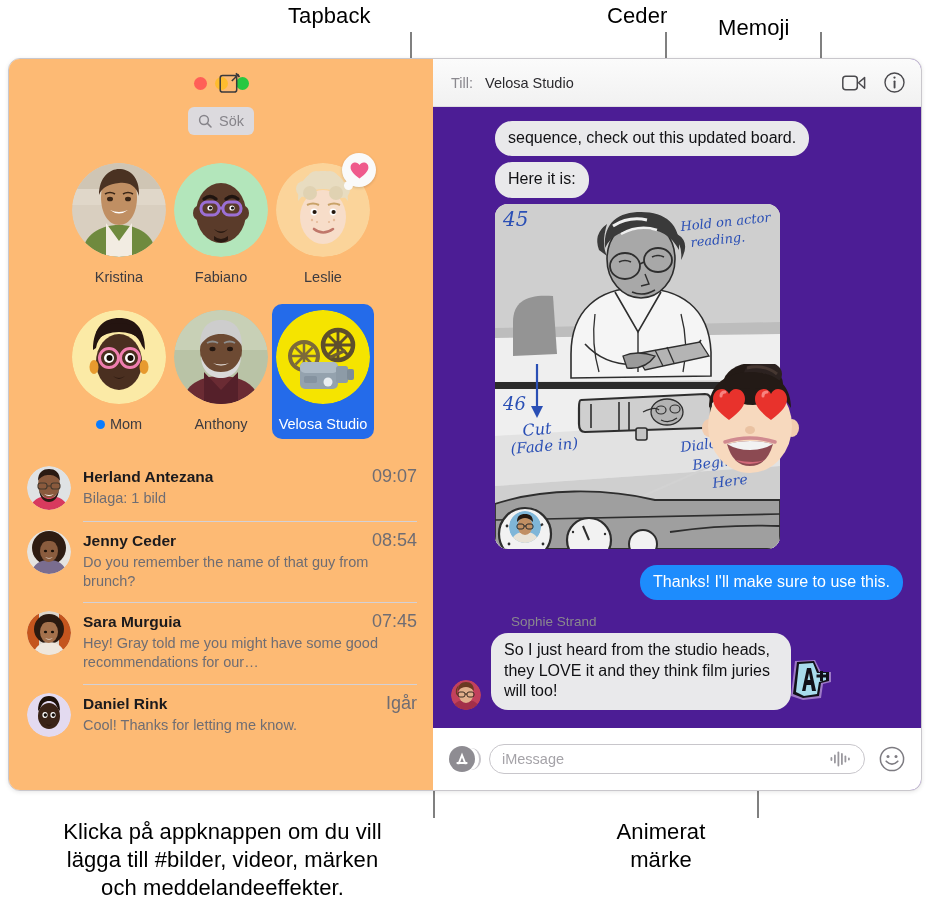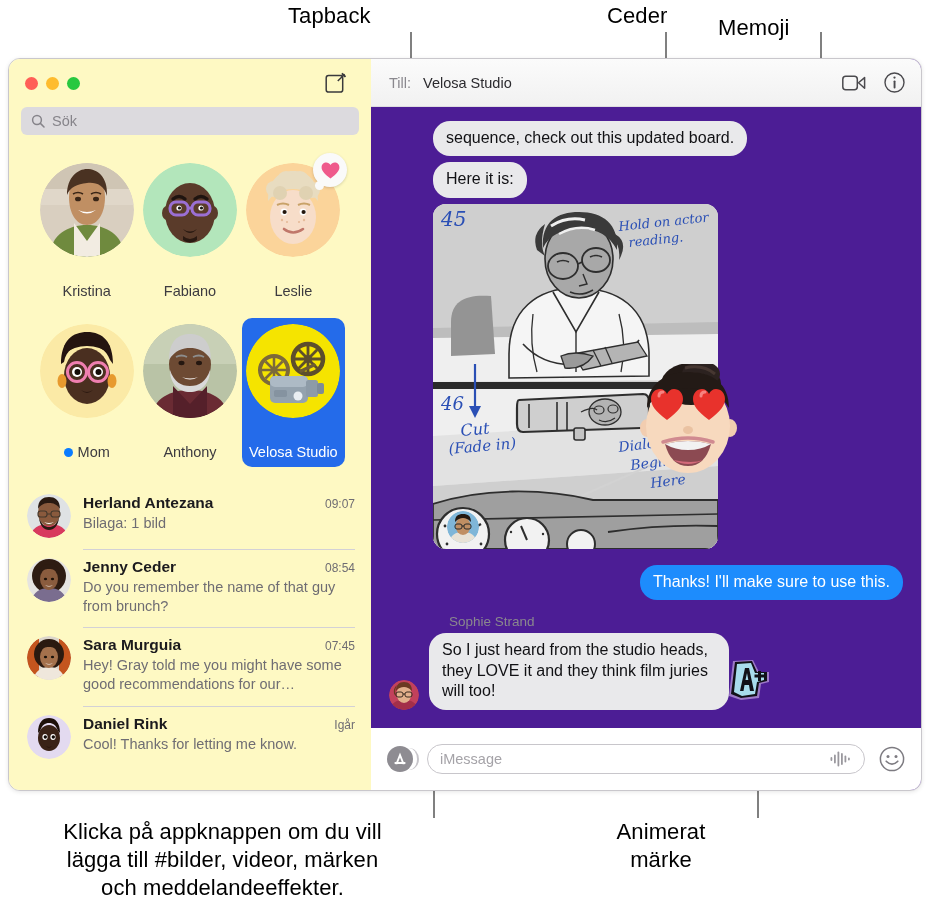--- a/index.html
+++ b/index.html
@@ -33,26 +33,27 @@
     border-radius: 12px;
     background: #ffffff;
     border: 1px solid #c9c7cc;
     box-shadow: 0 1px 4px rgba(0,0,0,0.10);
     overflow: hidden;
     display: flex;
   }
 
   
   .sidebar {
-    width: 362px;
-    background: #fef9c3;
+    width: 424px;
+    background: #fdba74;
     display: flex;
     flex-direction: column;
     position: relative;
     flex-shrink: 0;
+    align-items: center;
   }
   .sidebar-titlebar {
     height: 48px;
     display: flex;
     align-items: center;
     padding: 0 16px;
     position: relative;
     flex-shrink: 0;
   }
   .traffic { display: flex; gap: 8px; align-items: center; }
@@ -90,21 +91,21 @@
     border-radius: 10px;
   }
   .pin.selected { background: #246bea; }
   .pin-av {
     width: 94px; height: 94px; border-radius: 50%;
     overflow: hidden; position: relative;
     display: flex; align-items: flex-end; justify-content: center;
   }
   .pin.selected .pin-av { border-radius: 50%; }
   .pin-name {
-    margin-top: 26px; font-size: 14.5px; color: #3d3b40;
+    margin-top: 12px; font-size: 14.5px; color: #3d3b40;
     display: flex; align-items: center; gap: 5px;
   }
   .pin.selected .pin-name { color: #ffffff; }
   .unread-dot { width: 9px; height: 9px; border-radius: 50%; background: #0a7cff; display: inline-block; }
   .tapback-badge {
     position: absolute; right: -2px; top: -4px;
     width: 34px; height: 34px; border-radius: 50%;
     background: #fafafa; box-shadow: 0 1px 3px rgba(0,0,0,.16);
     display: flex; align-items: center; justify-content: center;
   }
@@ -120,21 +121,21 @@
     position: relative; cursor: pointer;
   }
   .conv + .conv::before {
     content: ""; position: absolute; left: 74px; right: 16px; top: 0;
     height: 1px; background: #d3d1d6;
   }
   .conv-av { width: 44px; height: 44px; border-radius: 50%; overflow: hidden; flex-shrink: 0; }
   .conv-body { flex: 1; min-width: 0; }
   .conv-row1 { display: flex; justify-content: space-between; align-items: baseline; }
   .conv-name { font-size: 15.5px; font-weight: bold; color: #1b1a1d; }
-  .conv-time { font-size: 12px; color: #6f6d73; flex-shrink: 0; margin-left: 8px; }
+  .conv-time { font-size: 18px; color: #6f6d73; flex-shrink: 0; margin-left: 8px; }
   .conv-snip { font-size: 14.5px; color: #6f6d73; line-height: 1.32; margin-top: 2px; }
 
   
   .chat { flex: 1; display: flex; flex-direction: column; background: #4c1d95; min-width: 0; }
   .chat-header {
     height: 48px; flex-shrink: 0;
     background: linear-gradient(180deg,#fbfbfb 0%, #f1f1f1 100%);
     border-bottom: 1px solid #dedde0;
     display: flex; align-items: center; padding: 0 16px 0 18px; gap: 8px;
   }

